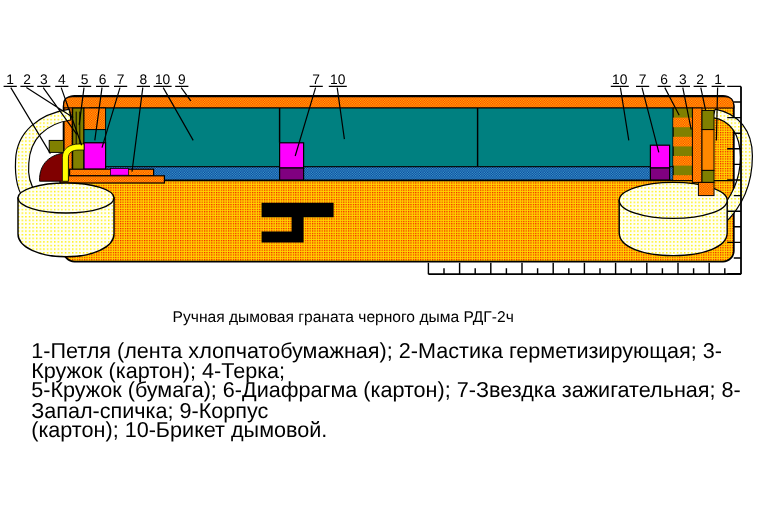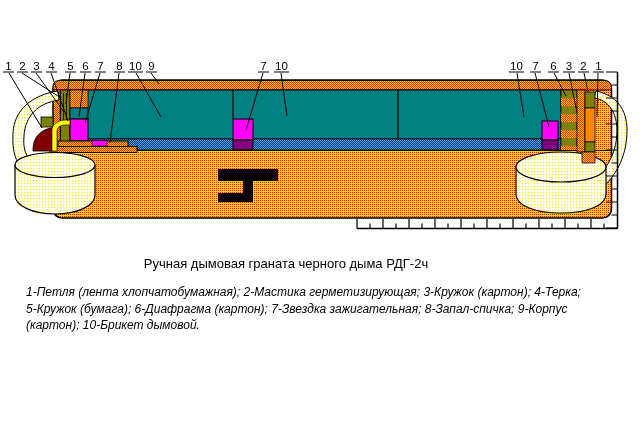--- a/index.html
+++ b/index.html
@@ -1,22 +1,22 @@
 <!DOCTYPE html>
 <html><head>
 <meta charset="utf-8">
 <style>
   html,body{margin:0;padding:0;background:#fff;}
   .page{position:relative;width:640px;height:442px;background:#fff;overflow:hidden;
         font-family:"Liberation Sans",sans-serif;color:#000;}
   .diagram-svg{position:absolute;top:0;left:0;}
   .title{position:absolute;top:256px;left:0;width:572px;text-align:center;
          font-size:13px;line-height:16px;}
-  .caption{position:absolute;top:284px;left:26px;width:604px;font-size:12px;
-           line-height:16.5px;white-space:pre-line;font-style:italic;}
+  .caption{position:absolute;top:284px;left:26px;width:604px;font-size:18px;
+           line-height:16.5px;white-space:pre-line;}
   .lbl{font-family:"Liberation Sans",sans-serif;font-size:11.5px;fill:#000;}
 </style>
 </head>
 <body>
 
 <div class="page">
 
 <svg class="diagram-svg" width="640" height="248" viewBox="0 0 640 248" xmlns="http://www.w3.org/2000/svg">
   <defs>
     <pattern id="pBody" width="2" height="2" patternUnits="userSpaceOnUse">

